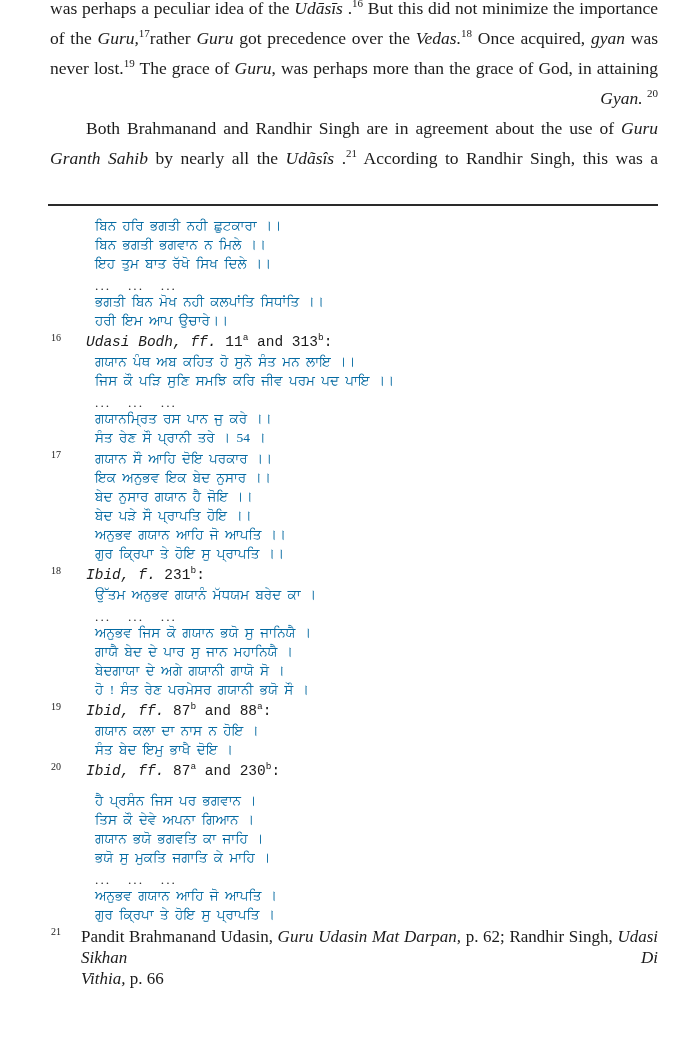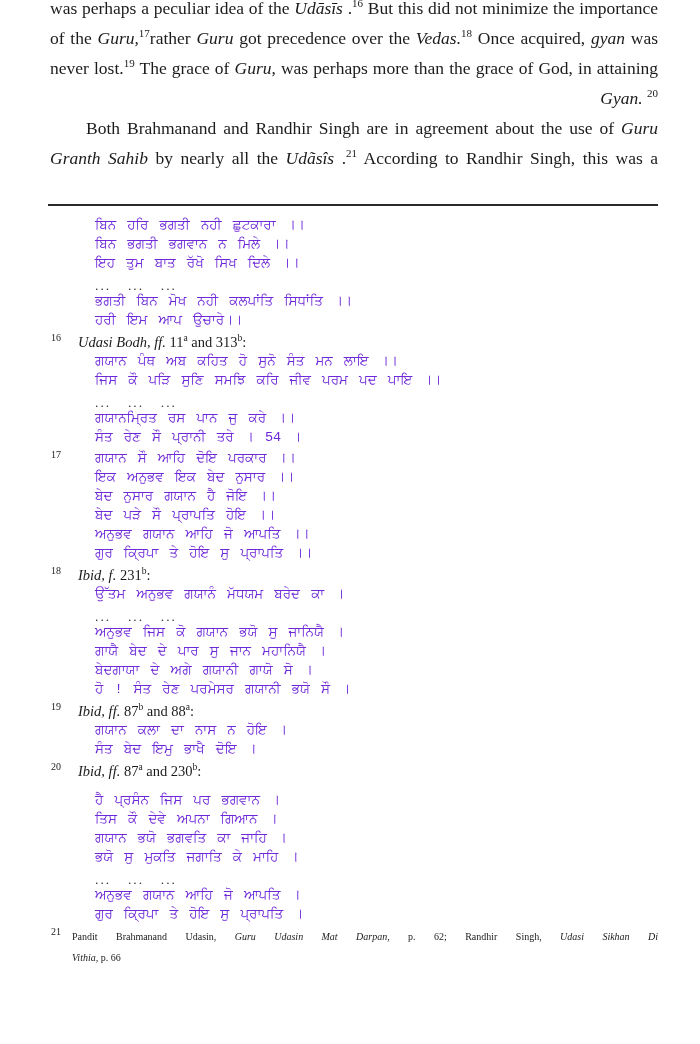--- a/index.html
+++ b/index.html
@@ -30,43 +30,43 @@
     margin: 31px 0 10px -2px;
   }
   
   #footnotes { position: relative; }
   .footnote { position: relative; margin-top: 2px; }
   .fn-num {
     position: absolute; left: 1px; top: 0px;
     font-size: 10px; font-family: "Liberation Serif", serif; color: #222;
   }
   .fn-header {
-    margin-left: 28px;
+    margin-left: 36px;
     font-size: 14.5px; line-height: 20px;
-    font-family: Liberation Serif, serif;
+    font-family: Liberation Mono, monospace;
   }
   .fn-header sup, .fn-english sup { font-size: 9.5px; line-height: 0; vertical-align: super; }
   .fn-header.gap { margin-bottom: 10px; }
   .gline {
     margin-left: 45px;
-    font-family: Liberation Mono, monospace;
+    font-family: Liberation Serif, serif;
     font-size: 13.5px; line-height: 19px;
     word-spacing: 3px;
-    color: #6d28d9;
+    color: #0369a1;
     white-space: pre-wrap;
   }
   .gline.dots {
     margin-top: 7px; line-height: 12px;
     letter-spacing: 2px;
     font-family: "Liberation Serif", serif;
     color: #333;
   }
   .fn-english {
-    margin-left: 22px;
-    font-size: 10px; line-height: 21px;
+    margin-left: 31px;
+    font-size: 17px; line-height: 21px;
     font-family: "Liberation Serif", serif;
   }
   .fn-english.just { text-align: justify; text-align-last: justify; }
 </style>
 </head>
 <body>
 
 <div class="page">
   <div id="body-text">
       <div>

